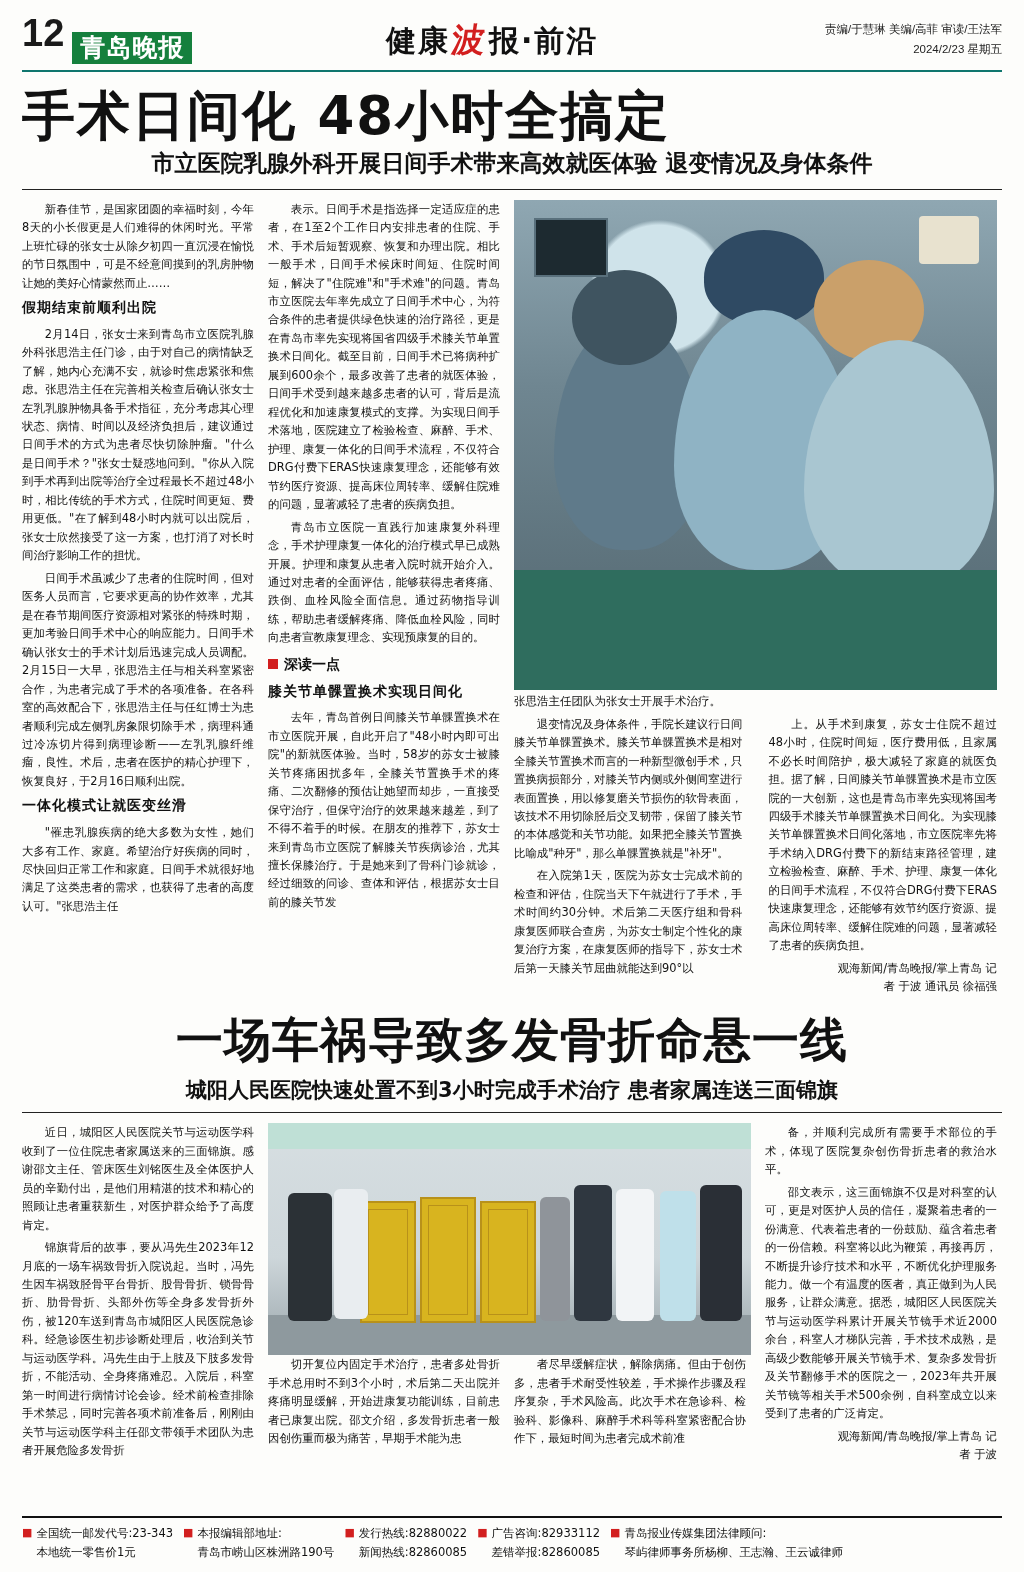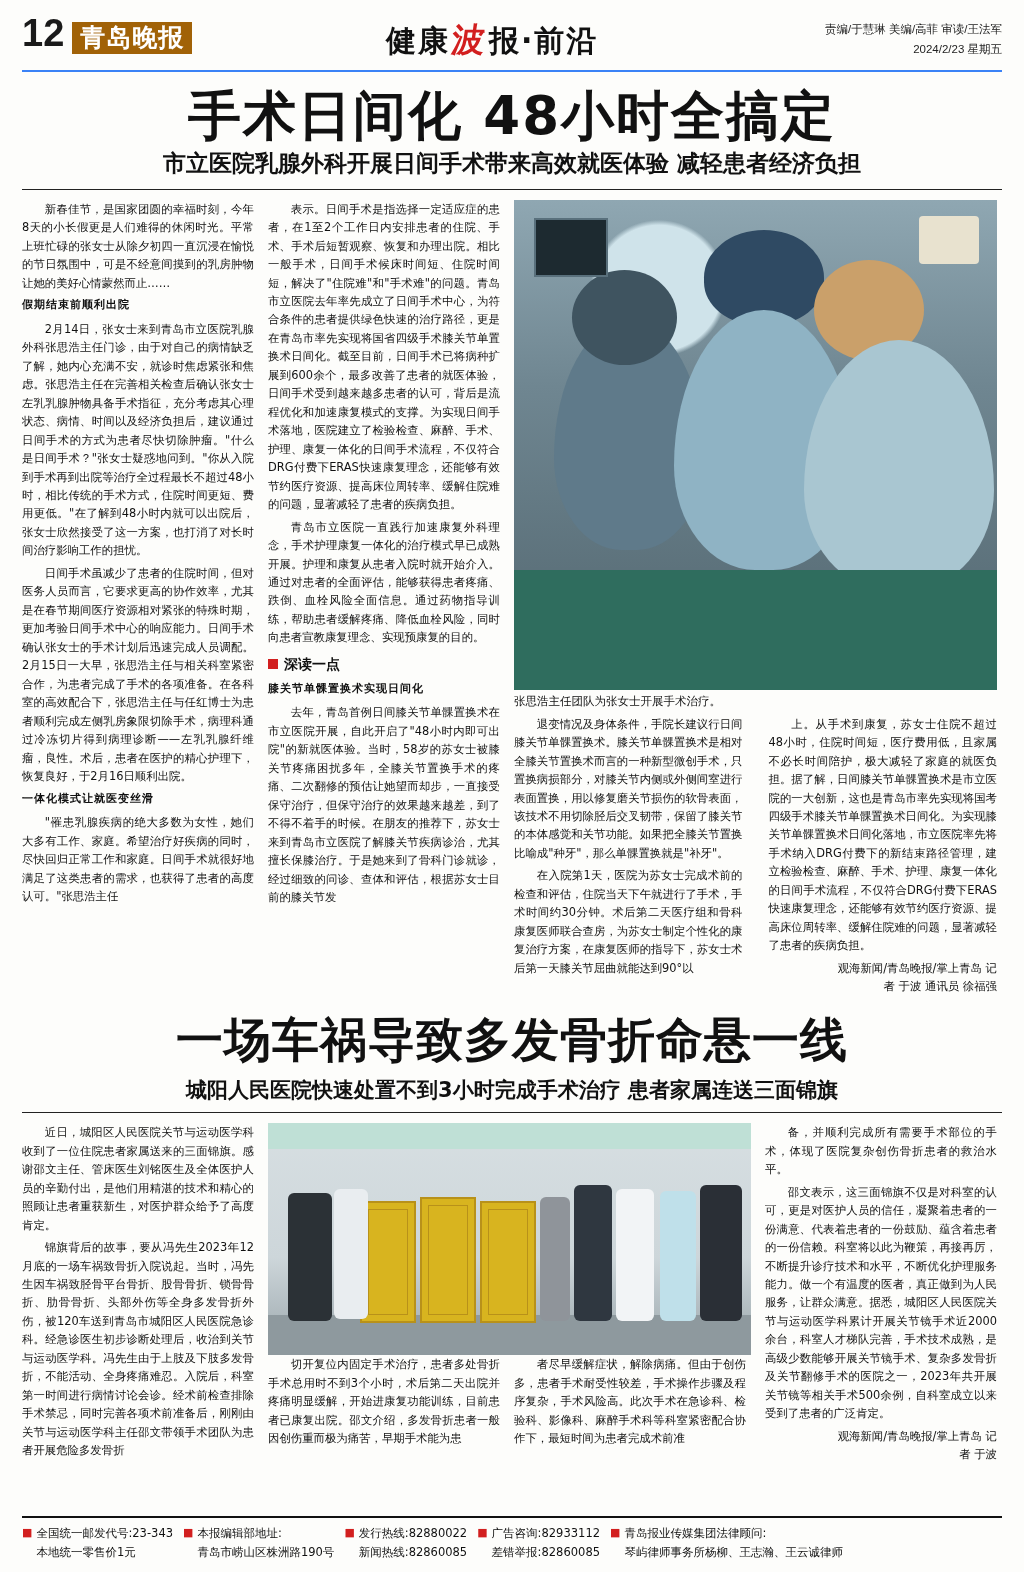--- a/index.html
+++ b/index.html
@@ -13,41 +13,41 @@
   }
   .page{
     position:absolute;inset:0;
     padding:14px 22px 0 22px;
     box-sizing:border-box;
   }
 
   
   .masthead{
     display:flex;align-items:flex-start;
-    border-bottom:2px solid #3b82f6;
+    border-bottom:2px solid #0f766e;
     padding-bottom:4px;
     height:58px;
     box-sizing:border-box;
   }
   .page-no{
     font-size:38px;font-weight:bold;
     font-family:"Liberation Sans", sans-serif;
     line-height:1;
     margin-right:8px;
     color:#1a1a1a;
   }
   .paper-logo{
-    background:#a16207;color:#fff;
+    background:#15803d;color:#fff;
     font-family:"DejaVu Sans", sans-serif;
     font-weight:bold;
     font-size:25px;
     letter-spacing:1px;
     padding:3px 8px 4px 8px;
     line-height:1;
-    margin-top:8px;
+    margin-top:18px;
   }
   .section-title{
     flex:1;
     text-align:center;
     font-family:"DejaVu Sans", sans-serif;
     font-weight:bold;
     font-size:30px;
     letter-spacing:2px;
     margin-top:4px;
     white-space:nowrap;
@@ -70,21 +70,21 @@
   }
 
   
   .headline{
     font-family:"DejaVu Sans", sans-serif;
     font-weight:bold;
     font-size:53px;
     letter-spacing:2px;
     margin:16px 0 2px 0;
     line-height:1.05;
-    text-align:center;
+    text-align:left;
   }
   .subhead{
     font-family:"DejaVu Sans", sans-serif;
     font-weight:bold;
     font-size:23px;
     letter-spacing:0px;
     margin:4px 0 10px 0;
     text-align:center;
   }
   .rule{
@@ -104,21 +104,21 @@
     font-family:"DejaVu Sans", sans-serif;
     color:#111;
   }
   .col p{margin:0 0 4px 0;text-indent:2em;}
   .col1{width:232px;}
   .col2{width:232px;}
   .colright{width:483px;}
   .sub-h{
     font-family:"DejaVu Sans", sans-serif;
     font-weight:bold;
-    font-size:11px;
+    font-size:14px;
     margin:0 0 6px 0;
     text-indent:0;
     letter-spacing:1px;
   }
   .photo{
     background:#4a5b63;
     position:relative;
     overflow:hidden;
   }
   .photo-cap{
@@ -211,21 +211,21 @@
     <div class="section-title">
       <span>健康</span><span class="hl">波</span><span>报·前沿</span>
     </div>
     <div class="credits">
       <div>责编/于慧琳  美编/高菲  审读/王法军</div>
       <div>2024/2/23  星期五</div>
     </div>
   </div>
 
   <div class="headline">手术日间化  48小时全搞定</div>
-  <div class="subhead">市立医院乳腺外科开展日间手术带来高效就医体验  减轻患者经济负担</div>
+  <div class="subhead">市立医院乳腺外科开展日间手术带来高效就医体验  退变情况及身体条件</div>
   <hr class="rule">
 
   <div class="art1">
 
     <div class="col col1">
       <p>新春佳节，是国家团圆的幸福时刻，今年8天的小长假更是人们难得的休闲时光。平常上班忙碌的张女士从除夕初四一直沉浸在愉悦的节日氛围中，可是不经意间摸到的乳房肿物让她的美好心情蒙然而止……</p>
       <div class="sub-h">假期结束前顺利出院</div>
       <p>2月14日，张女士来到青岛市立医院乳腺外科张思浩主任门诊，由于对自己的病情缺乏了解，她内心充满不安，就诊时焦虑紧张和焦虑。张思浩主任在完善相关检查后确认张女士左乳乳腺肿物具备手术指征，充分考虑其心理状态、病情、时间以及经济负担后，建议通过日间手术的方式为患者尽快切除肿瘤。"什么是日间手术？"张女士疑惑地问到。"你从入院到手术再到出院等治疗全过程最长不超过48小时，相比传统的手术方式，住院时间更短、费用更低。"在了解到48小时内就可以出院后，张女士欣然接受了这一方案，也打消了对长时间治疗影响工作的担忧。</p>
       <p>日间手术虽减少了患者的住院时间，但对医务人员而言，它要求更高的协作效率，尤其是在春节期间医疗资源相对紧张的特殊时期，更加考验日间手术中心的响应能力。日间手术确认张女士的手术计划后迅速完成人员调配。2月15日一大早，张思浩主任与相关科室紧密合作，为患者完成了手术的各项准备。在各科室的高效配合下，张思浩主任与任红博士为患者顺利完成左侧乳房象限切除手术，病理科通过冷冻切片得到病理诊断——左乳乳腺纤维瘤，良性。术后，患者在医护的精心护理下，恢复良好，于2月16日顺利出院。</p>
       <div class="sub-h">一体化模式让就医变丝滑</div>

